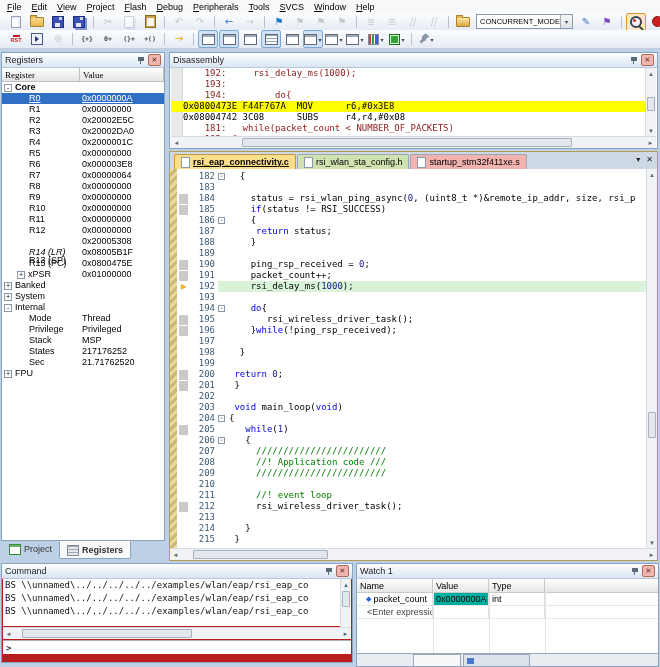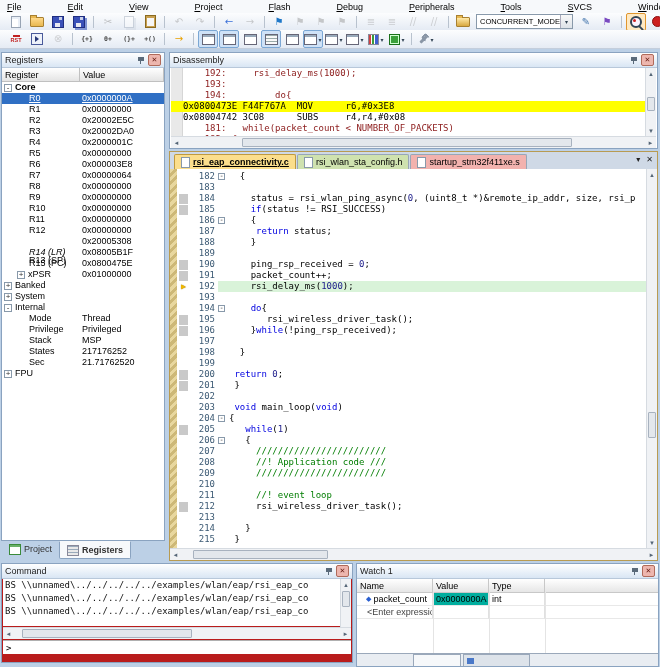--- a/index.html
+++ b/index.html
@@ -1,20 +1,20 @@
 <!DOCTYPE html>
 <html><head>
 <meta charset="utf-8">
 <style>
   html,body{margin:0;padding:0;background:#fff;}
   #app{position:relative;width:660px;height:667px;overflow:hidden;background:#bcd0e6;
        font-family:"Liberation Sans",sans-serif;color:#000;font-size:9px;}
   
   .menubar{position:absolute;top:0;left:0;right:0;height:13px;background:#f7f9fb;
-           border-bottom:1px solid #dde2e8;display:flex;align-items:center;padding-left:2px;z-index:5;gap:36px;}
+           border-bottom:1px solid #dde2e8;display:flex;align-items:center;padding-left:2px;z-index:5;}
   .mi{padding:0 5px;white-space:nowrap;}
   .tb{position:absolute;left:0;right:0;display:flex;align-items:center;gap:1px;
       background:linear-gradient(#fcfdfe,#e5ebf4);border-bottom:1px solid #c4cedc;padding-left:6px;z-index:5;}
   .tb1{top:13px;height:17px;}
   .tb2{top:30px;height:18px;}
   .tbsep{width:1px;height:12px;background:#b8c2ce;margin:0 3px;flex:0 0 auto;}
   .tbtn{width:18px;height:16px;display:flex;align-items:center;justify-content:center;
         border:1px solid transparent;border-radius:2px;flex:0 0 auto;position:relative;}
   .tbtn.on{background:#cfe2f7;border-color:#7ba7d4;}
   .tbtn.hl{background:#ffe9c2;border-color:#e0962e;}
@@ -67,21 +67,21 @@
   .vscroll{position:absolute;width:11px;display:flex;flex-direction:column;background:#f0f2f5;border-left:1px solid #d6dbe1;box-sizing:border-box;}
   .hscroll{position:absolute;height:12px;display:flex;background:#f0f2f5;border-top:1px solid #d6dbe1;box-sizing:border-box;}
   .sarrow{flex:0 0 11px;font-size:6px;color:#567;display:flex;align-items:center;justify-content:center;}
   .strack{flex:1;position:relative;}
   .sthumb{position:absolute;background:#e3e7ec;border:1px solid #a8b2bf;border-radius:1px;box-sizing:border-box;}
   .vscroll .sthumb{left:1px;right:1px;}
   .hscroll .sthumb{top:1px;bottom:1px;}
   
   #regpanel{left:1px;top:52px;width:164px;height:489px;}
   .reghdr{display:flex;height:13px;background:linear-gradient(#fff,#e4e4e4);border-bottom:1px solid #c0c0c0;}
-  .hc{display:flex;align-items:center;padding:0 3px;border-right:1px solid #c0c0c0;box-sizing:border-box;}
+  .hc{display:flex;align-items:center;padding:0 3px;border-right:1px solid #c0c0c0;box-sizing:border-box;font-family:Liberation Serif, serif;}
   .hc0{width:78px;} .hc1{flex:1;}
   .reg-row{display:flex;height:11px;line-height:11px;align-items:center;white-space:nowrap;}
   .rlab{width:80px;display:flex;align-items:center;overflow:hidden;box-sizing:border-box;flex:0 0 auto;}
   .rval{flex:1;overflow:hidden;}
   .reg-row.sel{background:#2f6fc4;color:#fff;text-decoration:underline;}
   .xb{width:8px;height:8px;border:1px solid #8899aa;background:#fff;color:#333;font-size:8px;line-height:6px;
       text-align:center;margin-right:3px;flex:0 0 auto;box-sizing:border-box;}
   
   #dispanel{left:169px;top:52px;width:489px;height:97px;}
   .dis-body{position:absolute;top:15px;left:1px;right:12px;bottom:12px;overflow:hidden;background:#fff;}

